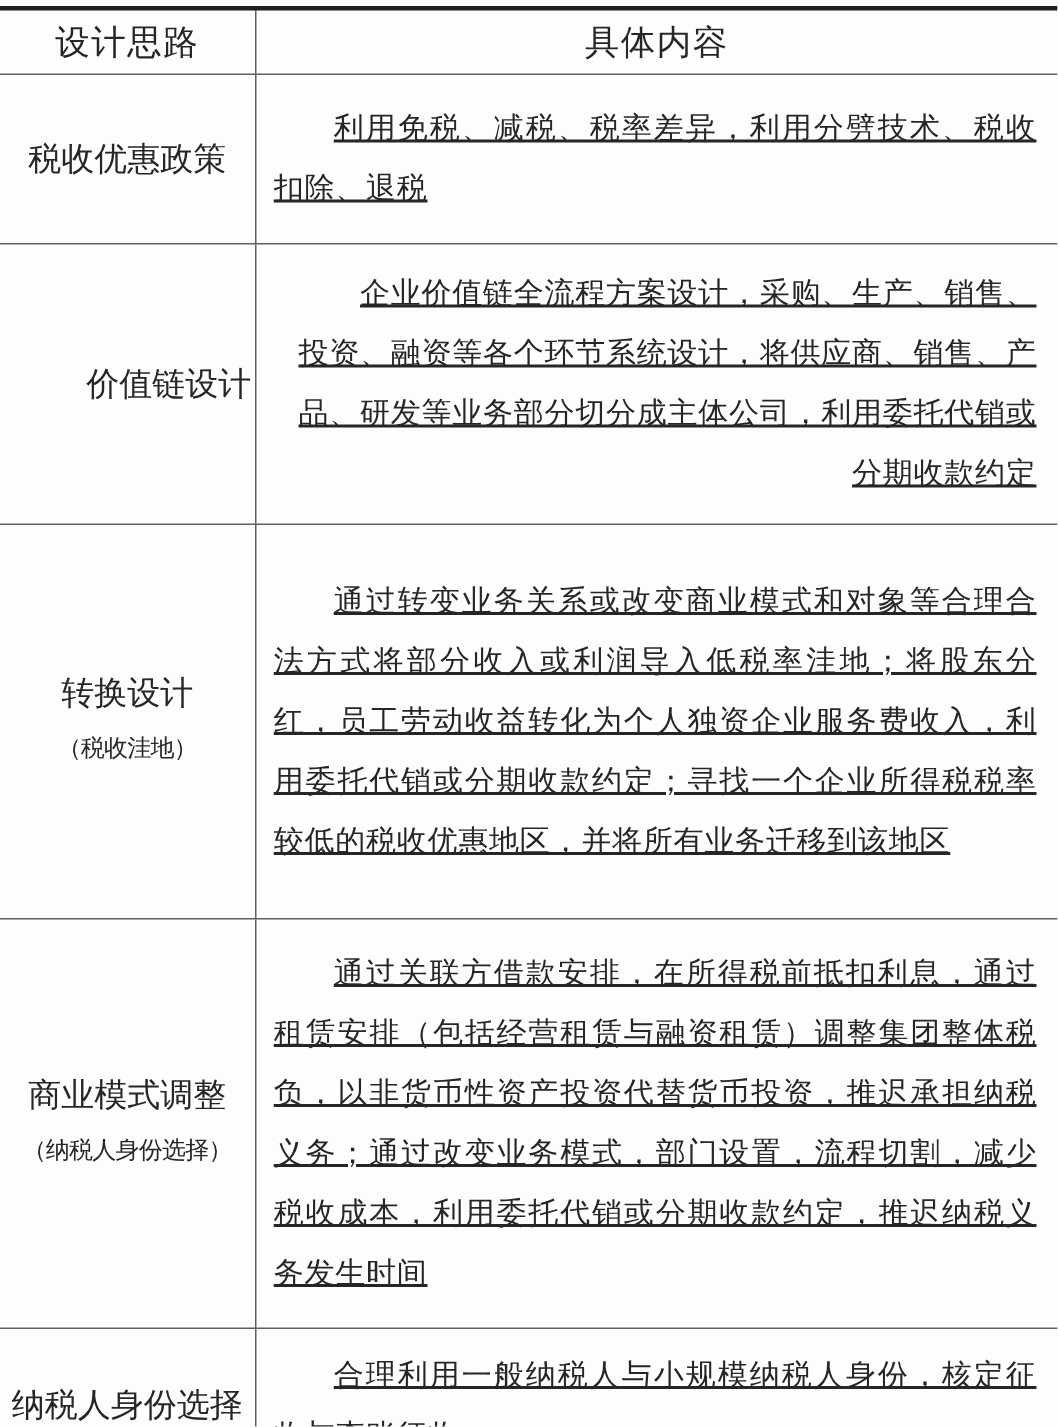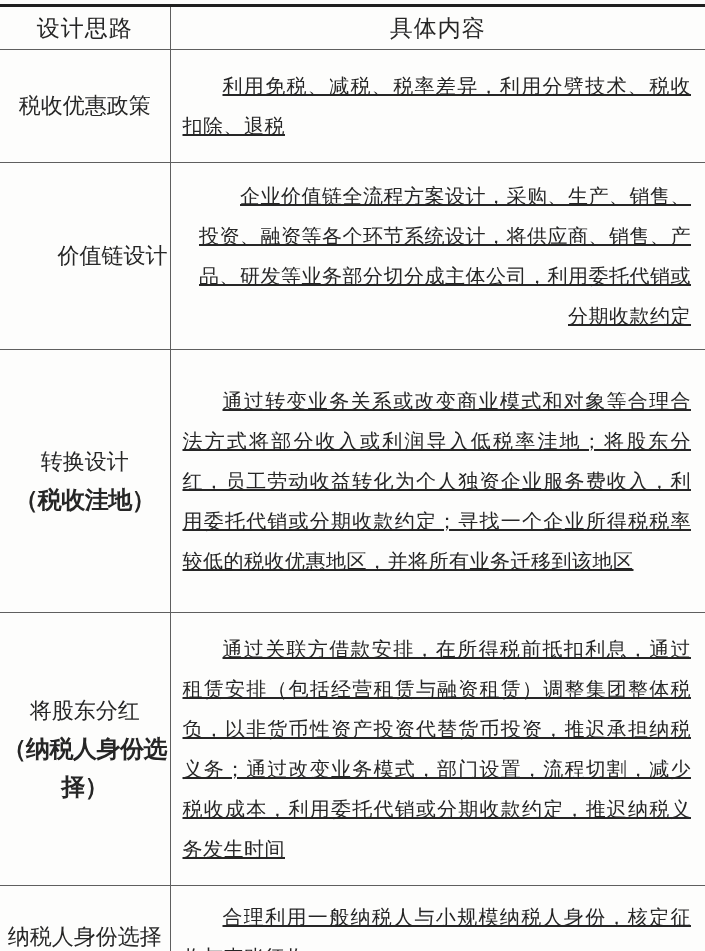--- a/index.html
+++ b/index.html
@@ -44,23 +44,22 @@
   }
   td.approach {
     text-align: center;
     padding: 0 2px;
     font-size: 22px;
     line-height: 38px;
   }
   td.approach .line { display: block; }
   td.approach .paren-line {
     display: block;
-    font-size: 24px;
+    font-size: 16px;
     letter-spacing: -0.5px;
-    font-weight: bold;
   }
   td.content {
     padding: 8px 14px 8px 12px;
     font-size: 20px;
     line-height: 40px;
     text-align: justify;
     text-indent: 2em;
     letter-spacing: 0.5px;
     text-decoration: underline;
   }
@@ -101,21 +100,21 @@
       </tr>
       <tr class="r2">
         <td class="approach">
           <span class="line">转换设计</span>
           <span class="paren-line">（税收洼地）</span>
         </td>
         <td class="content">通过转变业务关系或改变商业模式和对象等合理合法方式将部分收入或利润导入低税率洼地；将股东分红，员工劳动收益转化为个人独资企业服务费收入，利用委托代销或分期收款约定；寻找一个企业所得税税率较低的税收优惠地区，并将所有业务迁移到该地区</td>
       </tr>
       <tr class="r3">
         <td class="approach">
-          <span class="line">将股东分红</span>
+          <span class="line">商业模式调整</span>
           <span class="paren-line">（纳税人身份选择）</span>
         </td>
         <td class="content">通过关联方借款安排，在所得税前抵扣利息，通过租赁安排（包括经营租赁与融资租赁）调整集团整体税负，以非货币性资产投资代替货币投资，推迟承担纳税义务；通过改变业务模式，部门设置，流程切割，减少税收成本，利用委托代销或分期收款约定，推迟纳税义务发生时间</td>
       </tr>
       <tr class="r4">
         <td class="approach">
           <span class="line">纳税人身份选择</span>
         </td>
         <td class="content">合理利用一般纳税人与小规模纳税人身份，核定征收与查账征收</td>
       </tr>

